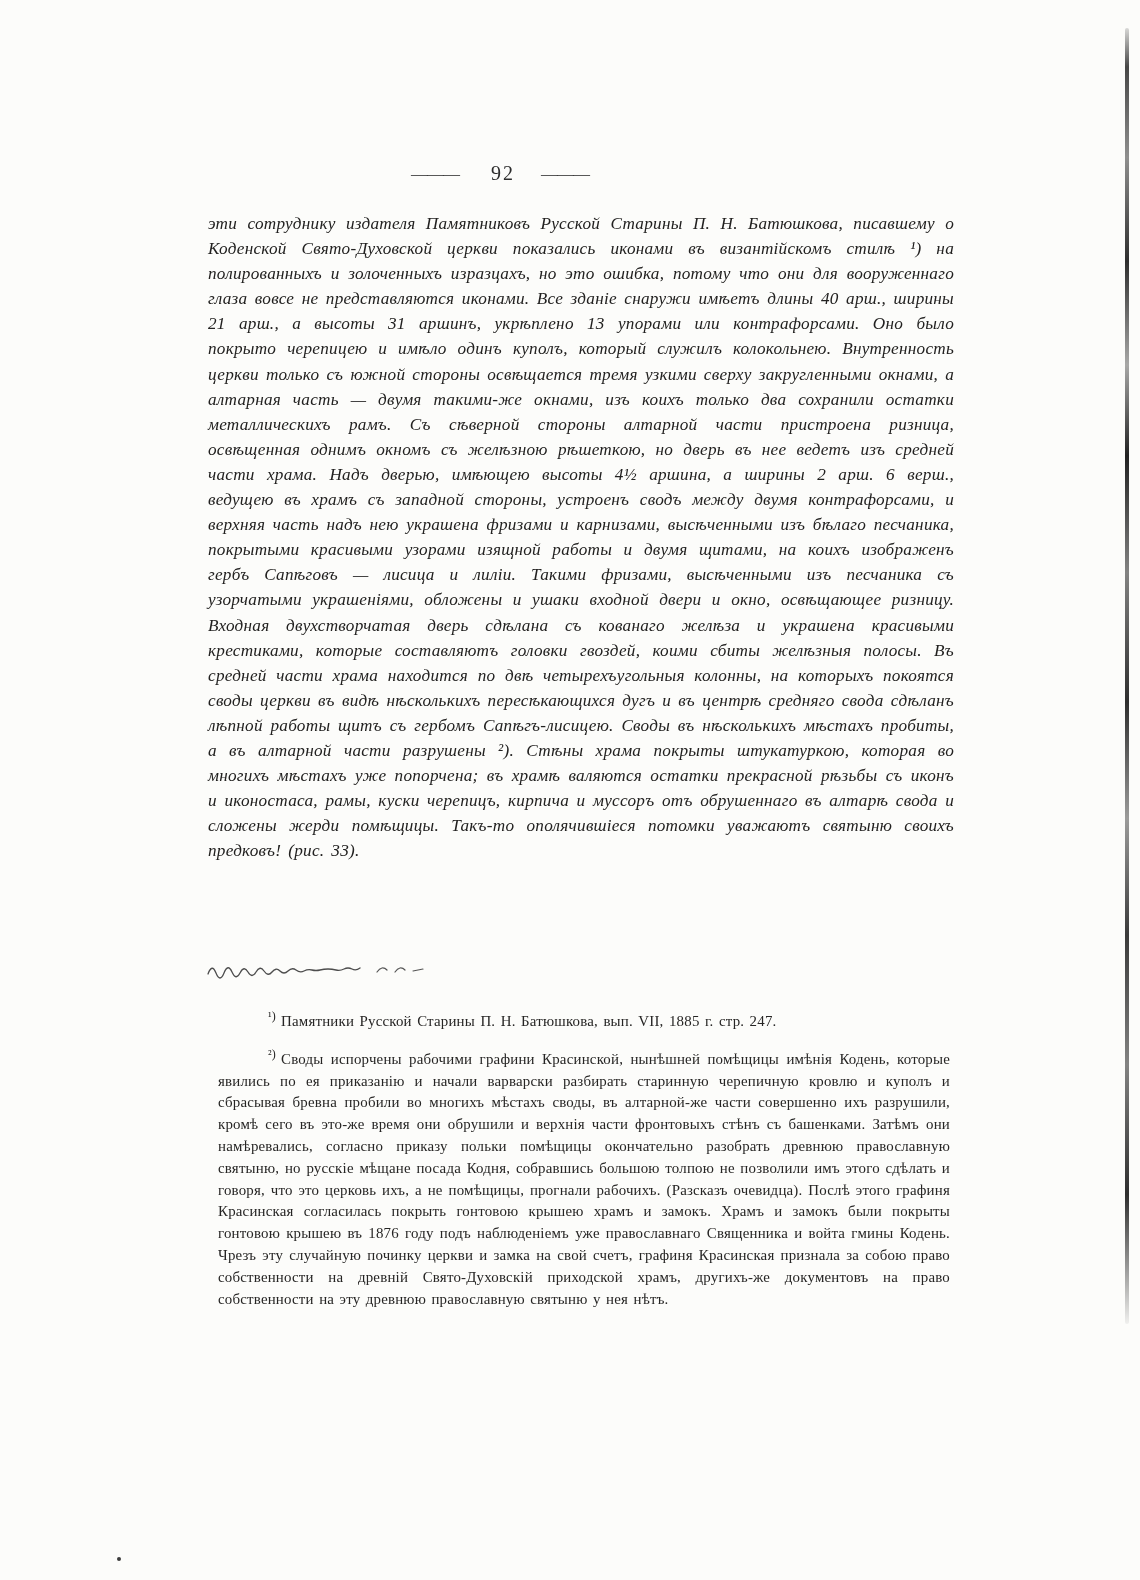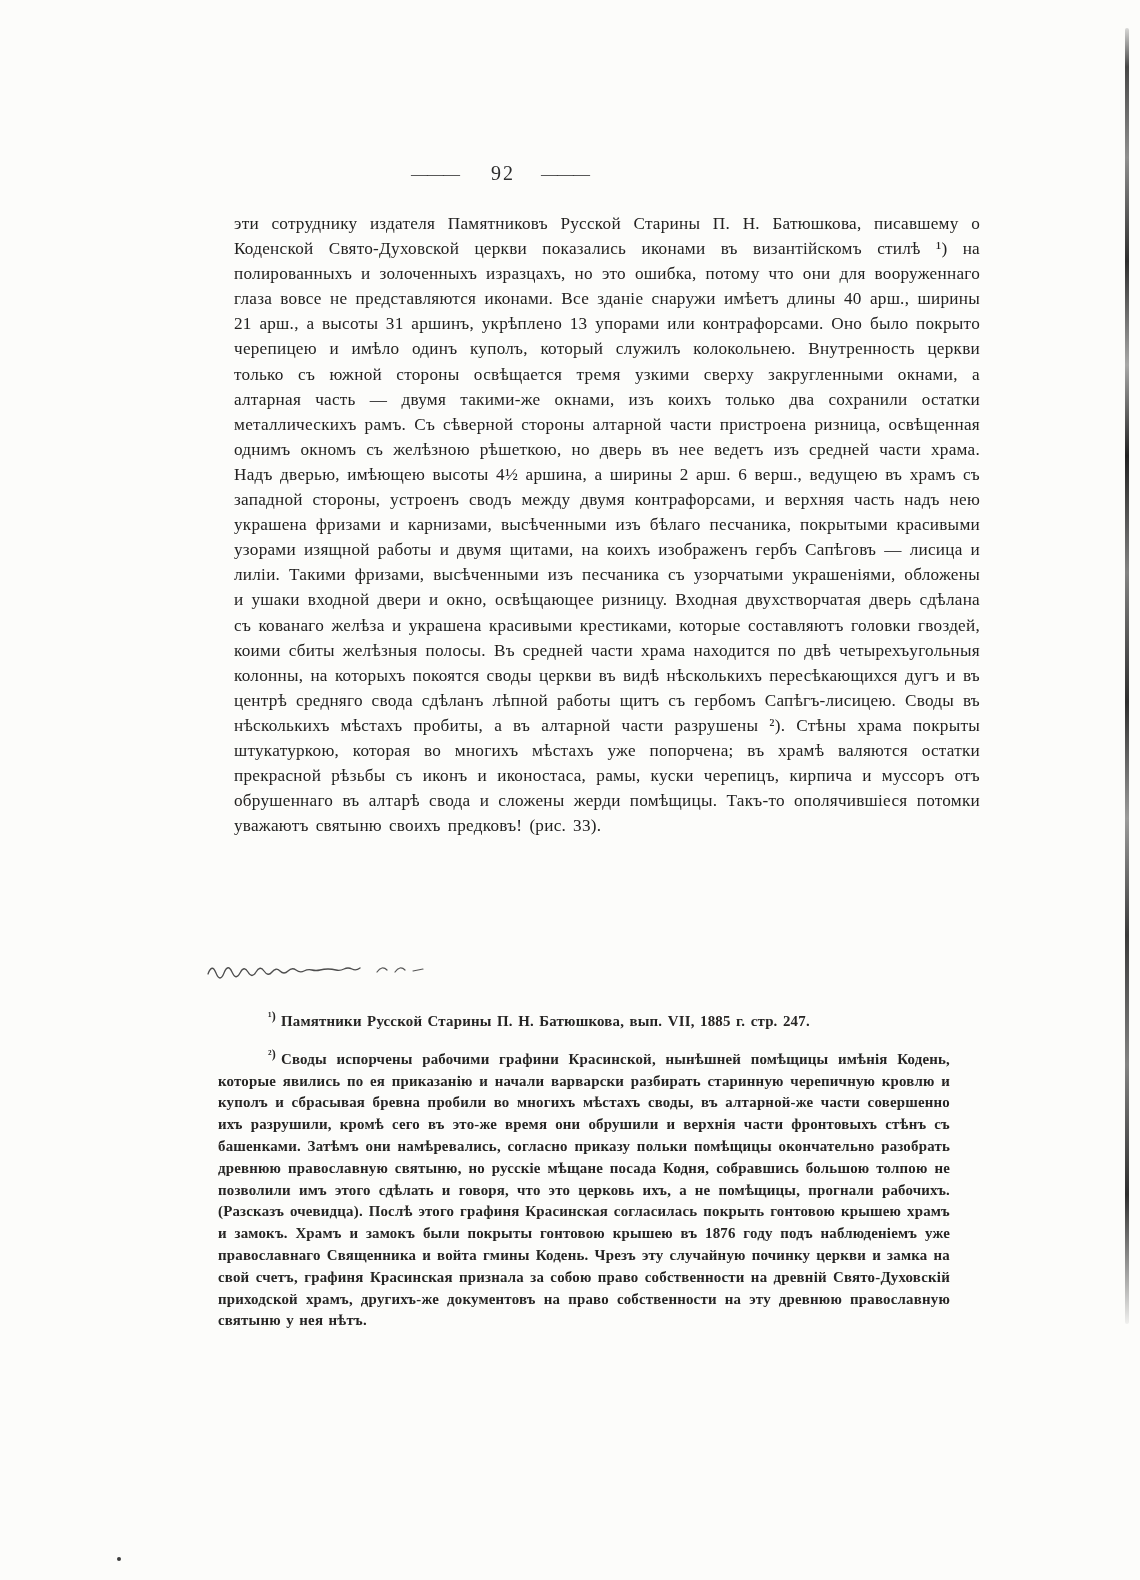--- a/index.html
+++ b/index.html
@@ -41,28 +41,29 @@
   }
   .page-header .pagenum {
     letter-spacing: 2px;
     font-size: 20px;
     margin-left: 6px;
   }
   
   .body-text {
     position: absolute;
     top: 211px;
-    left: 234px;
+    left: 208px;
     width: 746px;
     font-size: 17.2px;
     line-height: 25.1px;
     text-align: justify;
     letter-spacing: 0.25px;
     word-spacing: 2.5px;
     color: #222120;
+    font-style: italic;
   }
   
   .flourish {
     position: absolute;
     top: 958px;
     left: 205px;
   }
   
   .footnotes {
     position: absolute;
@@ -72,21 +73,20 @@
     font-size: 14.9px;
     line-height: 21.8px;
     text-align: justify;
     letter-spacing: 0.2px;
     word-spacing: 1.5px;
     color: #262524;
   }
   .footnote {
     margin: 0 16px 11px 0;
     text-indent: 50px;
-    font-weight: bold;
   }
   .fn-marker {
     font-size: 12px;
     margin-right: 5px;
   }
   
   .scan-line {
     position: absolute;
     left: 1125px;
     top: 28px;

